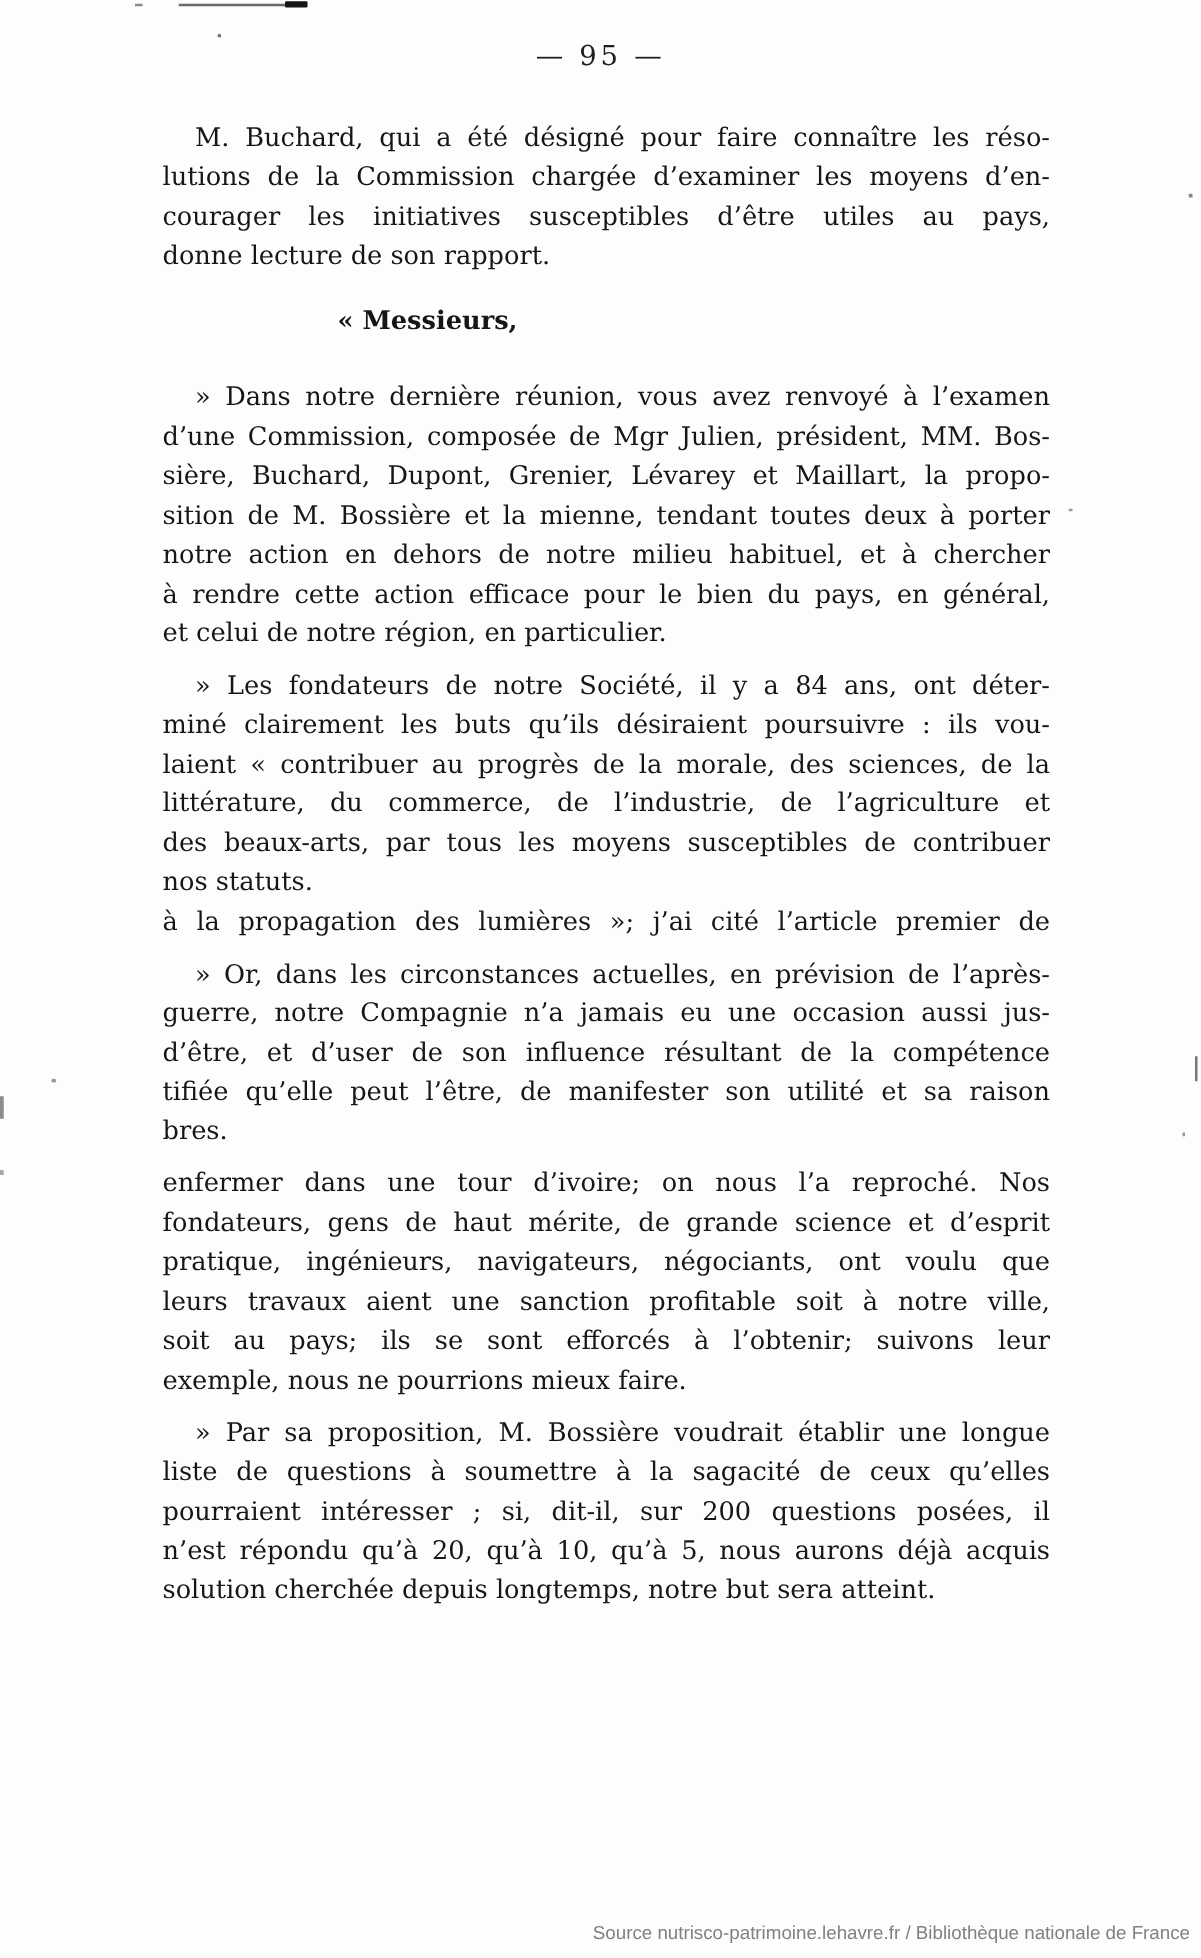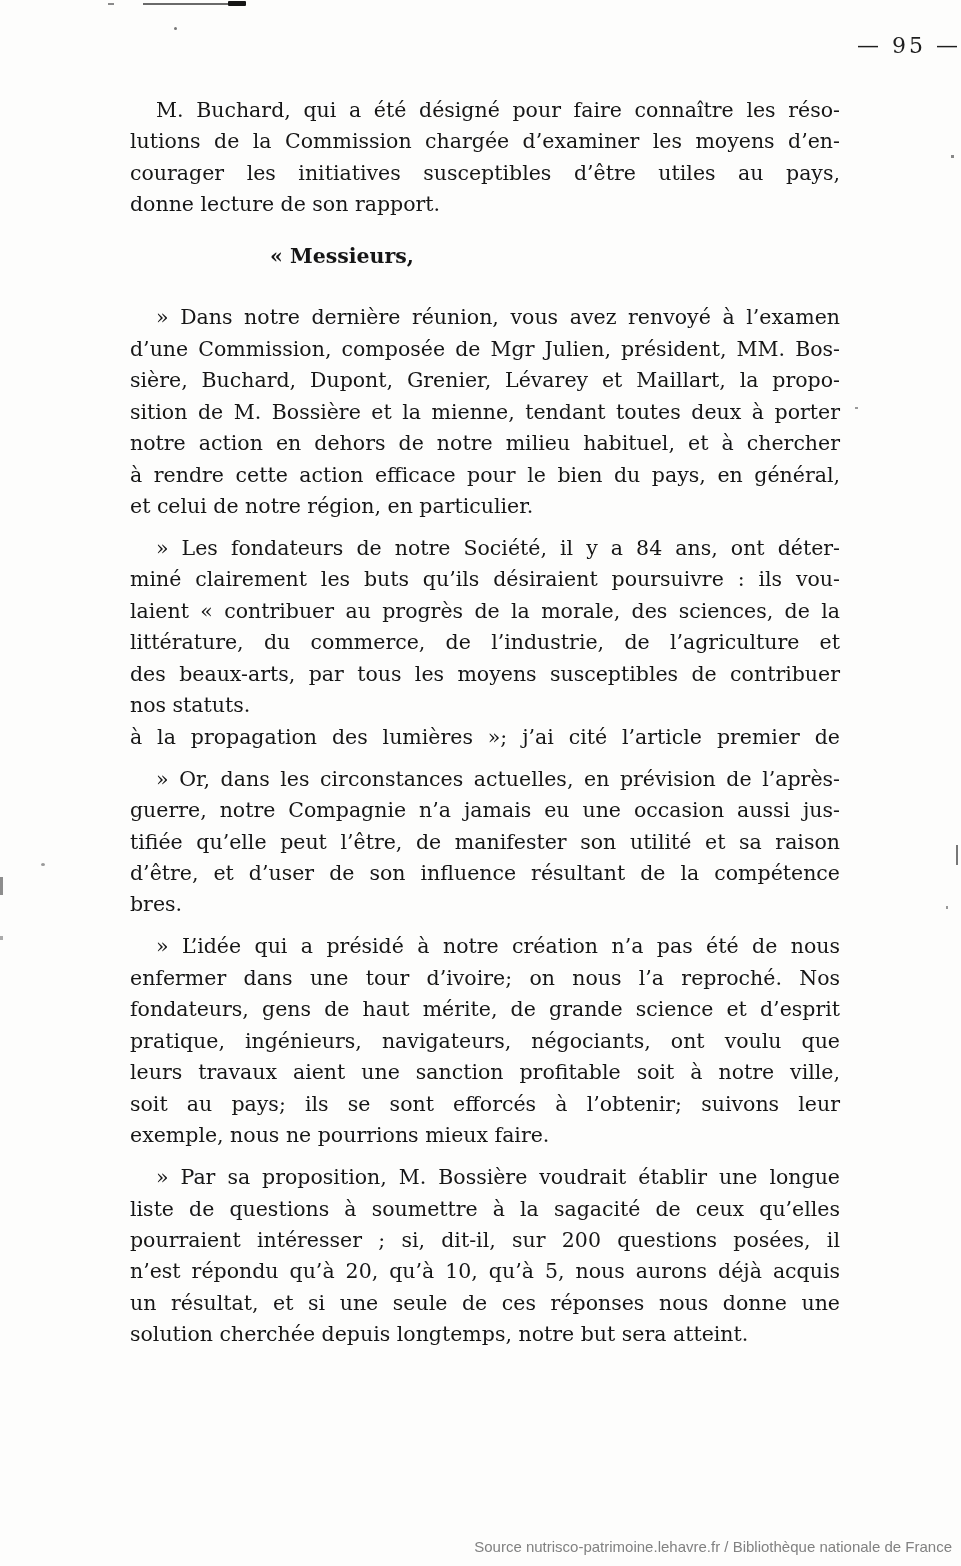--- a/index.html
+++ b/index.html
@@ -12,21 +12,21 @@
     background: #fdfdfc;
     overflow: hidden;
   }
 
   
   .page-number {
     position: absolute;
     top: 33px;
     left: 0;
     width: 961px;
-    text-align: right;
+    text-align: center;
     font-family: "DejaVu Serif", serif;
     font-size: 22px;
     letter-spacing: 3px;
     color: #1e1e1e;
   }
 
   
   .text-block {
     position: absolute;
     left: 130px;
@@ -122,41 +122,39 @@
       <div class="line">laient « contribuer au progrès de la morale, des sciences, de la</div>
       <div class="line">littérature, du commerce, de l’industrie, de l’agriculture et</div>
       <div class="line">des beaux-arts, par tous les moyens susceptibles de contribuer</div>
       <div class="line last">nos statuts.</div>
       <div class="line">à la propagation des lumières »; j’ai cité l’article premier de</div>
     </div>
 
     <div class="para">
       <div class="line first">» Or, dans les circonstances actuelles, en prévision de l’après-</div>
       <div class="line">guerre, notre Compagnie n’a jamais eu une occasion aussi jus-</div>
+      <div class="line">d’être, et d’user de son influence résultant de la compétence</div>
       <div class="line">tifiée qu’elle peut l’être, de manifester son utilité et sa raison</div>
-      <div class="line">d’être, et d’user de son influence résultant de la compétence</div>
       <div class="line last">bres.</div>
     </div>
 
     <div class="para">
-      <div class="line first">» L’idée qui a présidé à notre création n’a pas été de nous</div>
       <div class="line">enfermer dans une tour d’ivoire; on nous l’a reproché. Nos</div>
       <div class="line">fondateurs, gens de haut mérite, de grande science et d’esprit</div>
       <div class="line">pratique, ingénieurs, navigateurs, négociants, ont voulu que</div>
       <div class="line">leurs travaux aient une sanction profitable soit à notre ville,</div>
       <div class="line">soit au pays; ils se sont efforcés à l’obtenir; suivons leur</div>
       <div class="line last">exemple, nous ne pourrions mieux faire.</div>
     </div>
 
     <div class="para">
       <div class="line first">» Par sa proposition, M. Bossière voudrait établir une longue</div>
       <div class="line">liste de questions à soumettre à la sagacité de ceux qu’elles</div>
       <div class="line">pourraient intéresser ; si, dit-il, sur 200 questions posées, il</div>
       <div class="line">n’est répondu qu’à 20, qu’à 10, qu’à 5, nous aurons déjà acquis</div>
-      <div class="line">un résultat, et si une seule de ces réponses nous donne une</div>
       <div class="line last">solution cherchée depuis longtemps, notre but sera atteint.</div>
     </div>
 
   </div>
 
   <div class="footer">Source nutrisco-patrimoine.lehavre.fr / Bibliothèque nationale de France</div>
 
 </div>
 
 </body></html>

